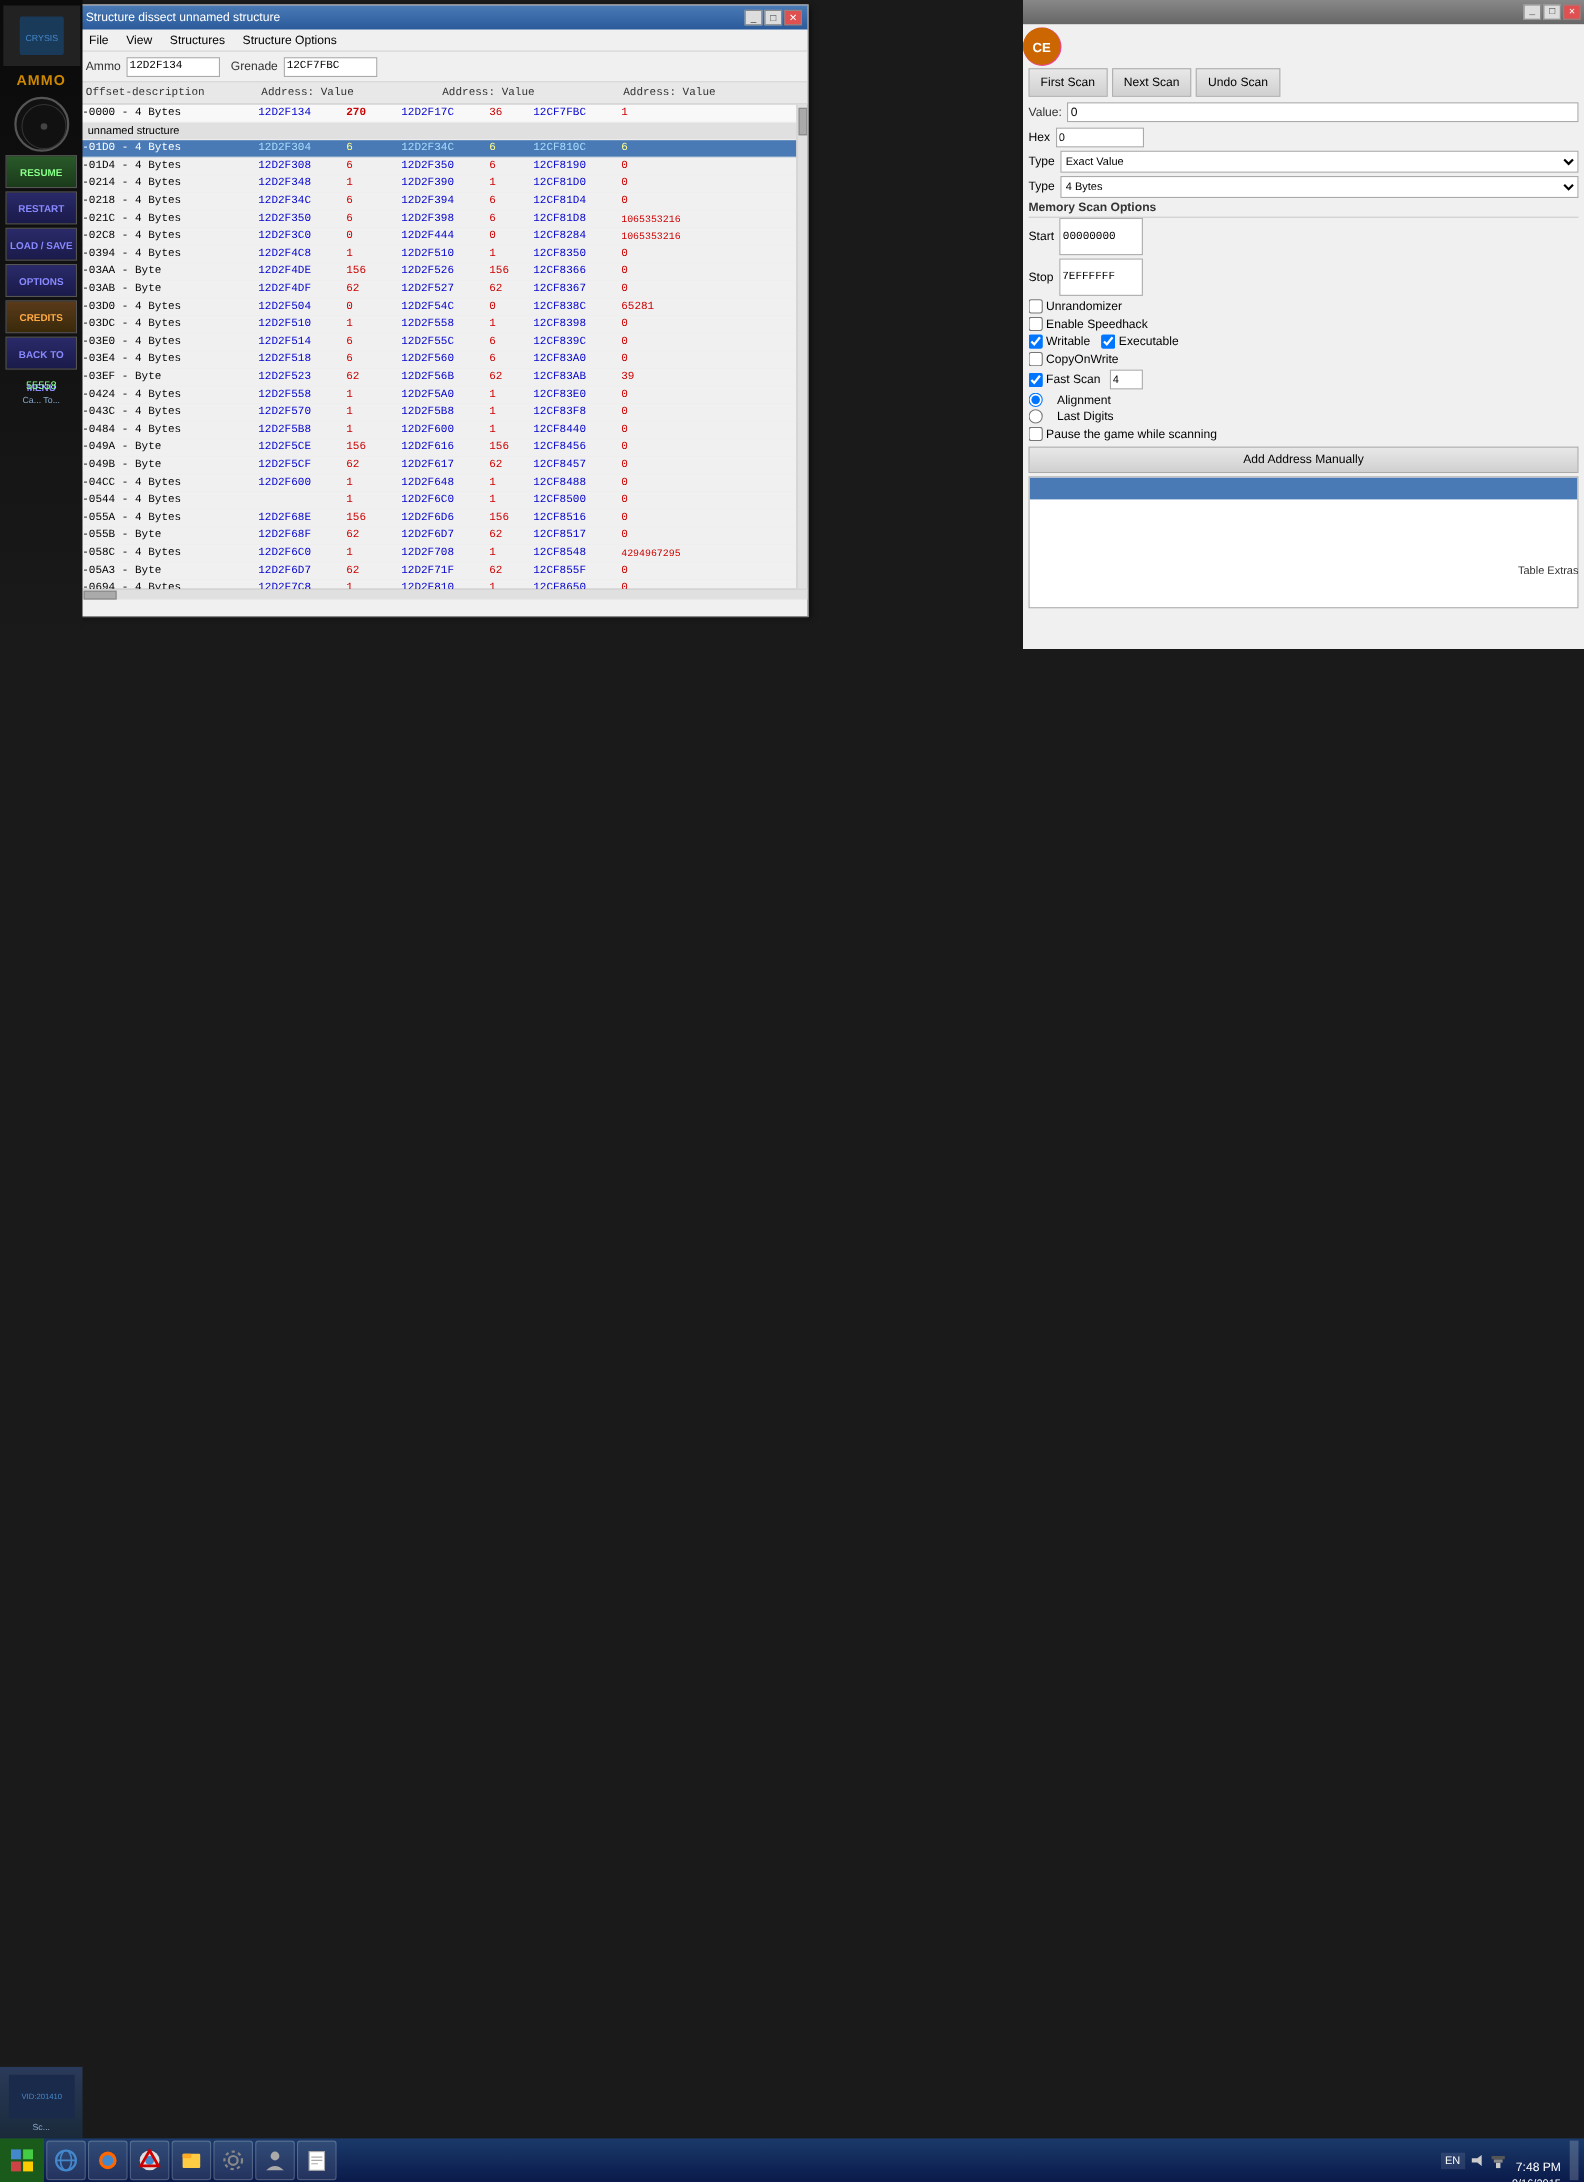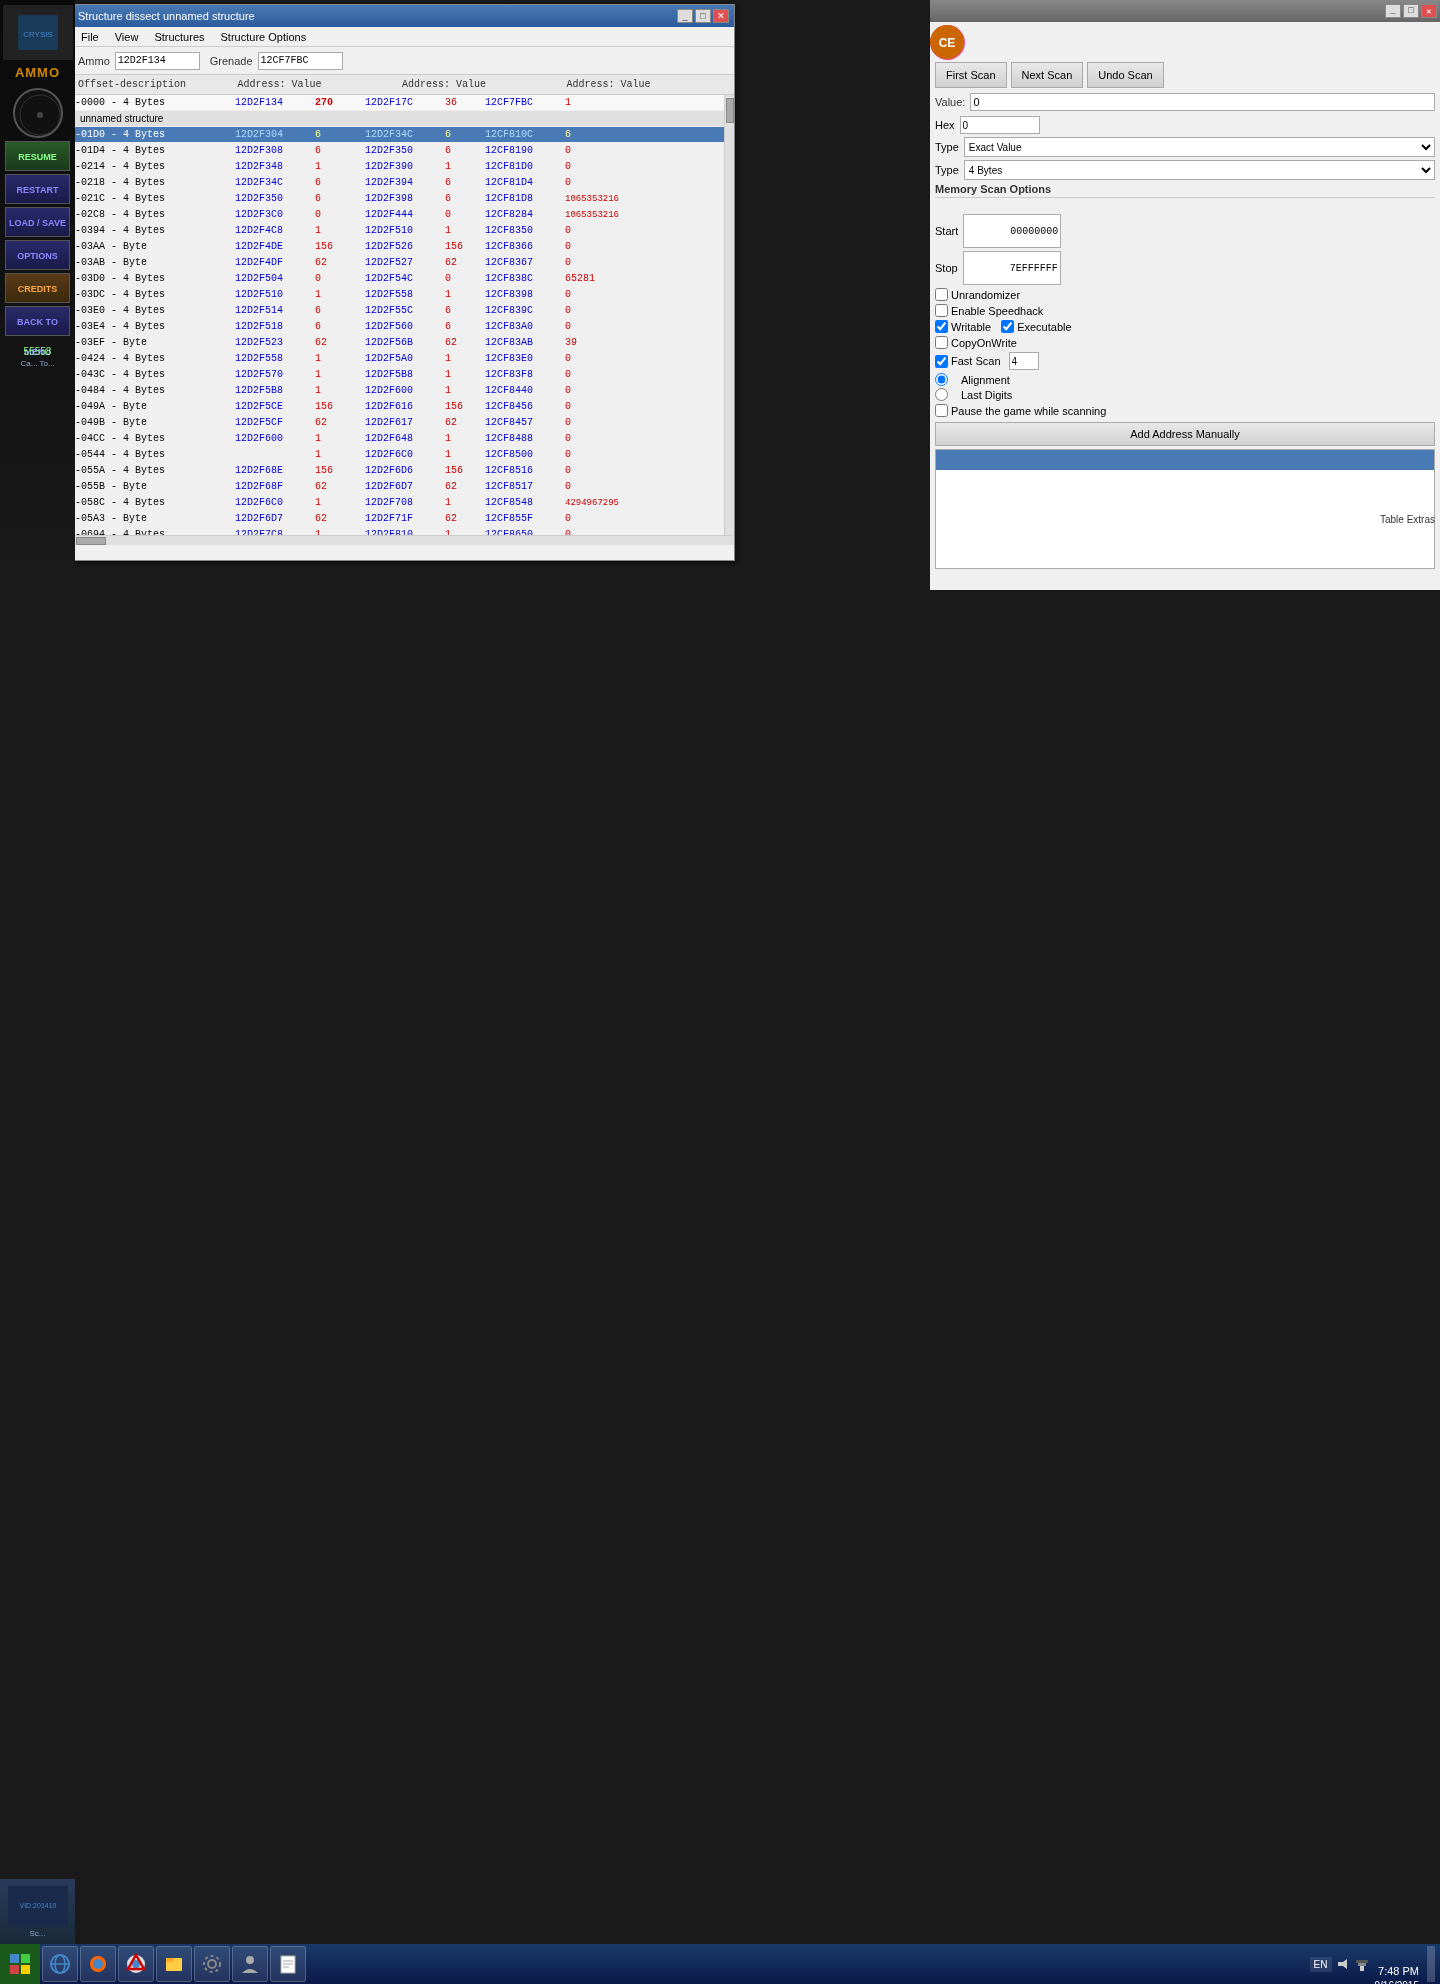--- a/index.html
+++ b/index.html
@@ -305,43 +305,42 @@
     .type-select {
       flex: 1;
       height: 20px;
       border: 1px solid #aaa;
       background: white;
       font-size: 10px;
     }
 
     .section-title {
       font-weight: bold;
-      margin-bottom: 16px;
+      margin-bottom: 0;
       color: #333;
       border-bottom: 1px solid #ccc;
       padding-bottom: 2px;
     }
 
     .mem-scan-options { margin-bottom: 5px; }
 
     .addr-range-row {
       display: flex;
       align-items: center;
       gap: 5px;
       margin-bottom: 3px;
     }
     .addr-input {
-      width: 98px;
+      width: 76px;
       height: 18px;
       border: 1px solid #aaa;
       background: white;
       font-size: 10px;
       font-family: 'Courier New', monospace;
       padding: 16px 2px;
-      text-align: right;
     }
 
     .checkbox-row {
       display: flex;
       align-items: center;
       gap: 10px;
       margin-bottom: 3px;
     }
     .checkbox-item {
       display: flex;

